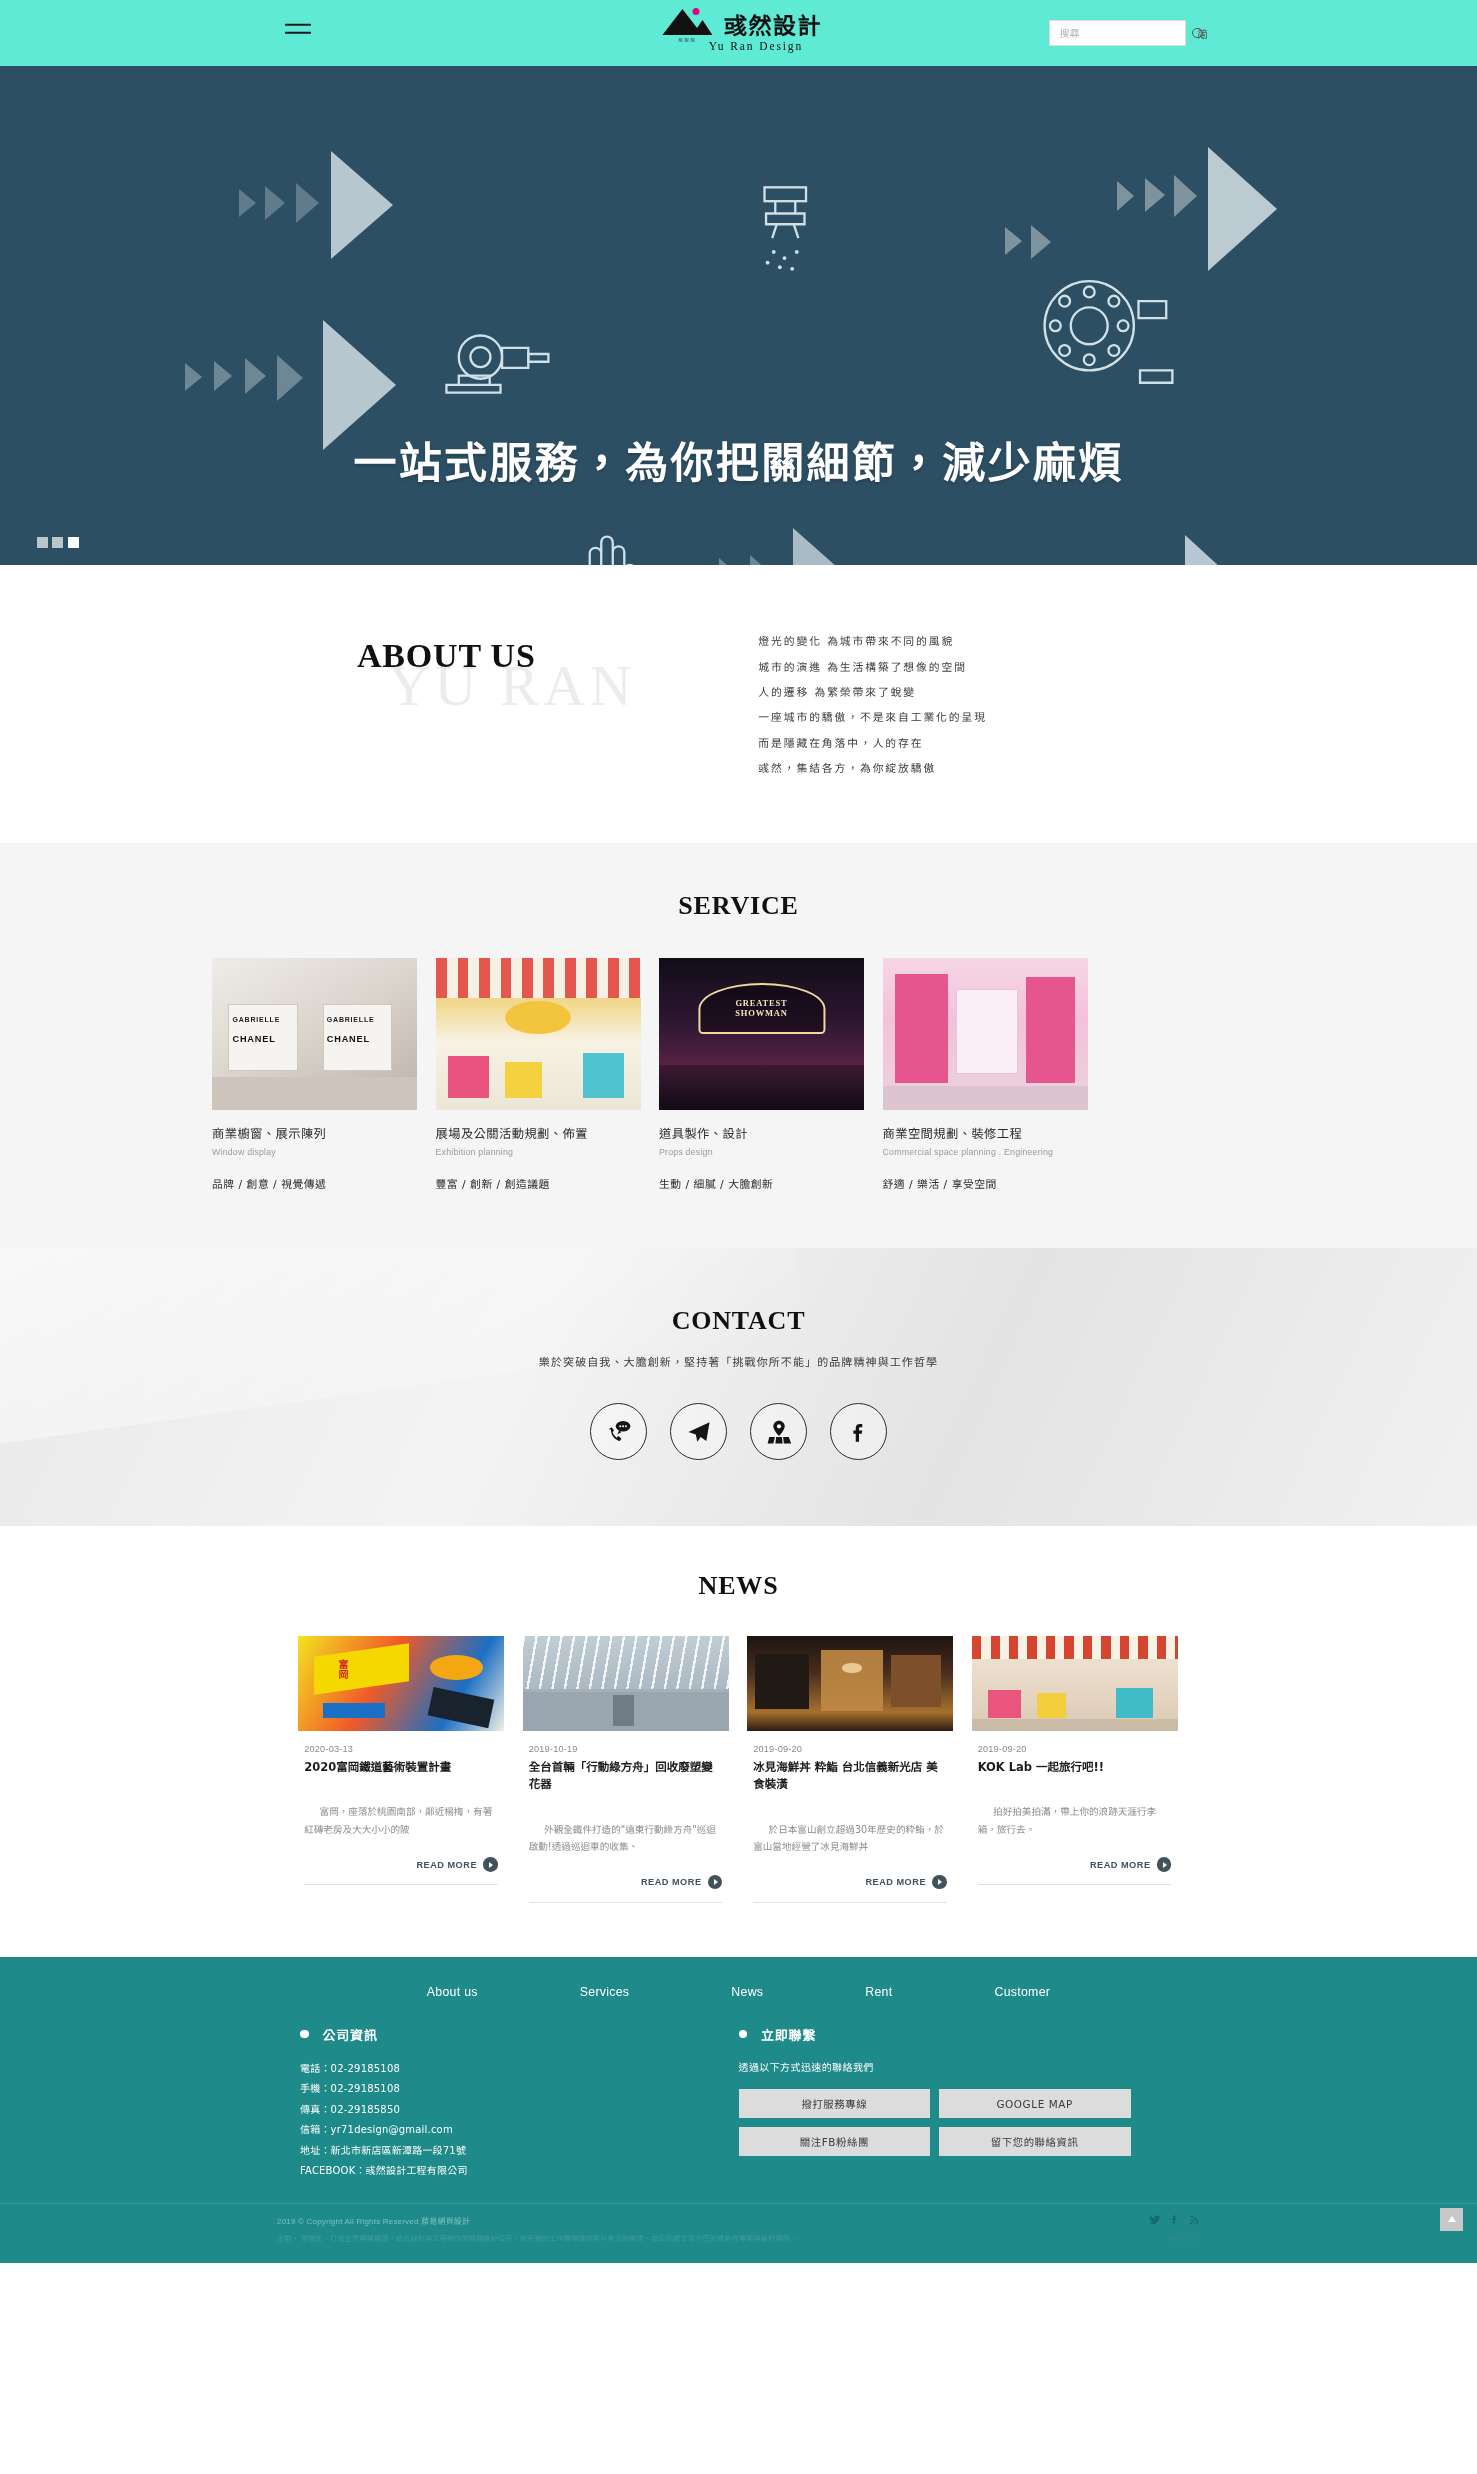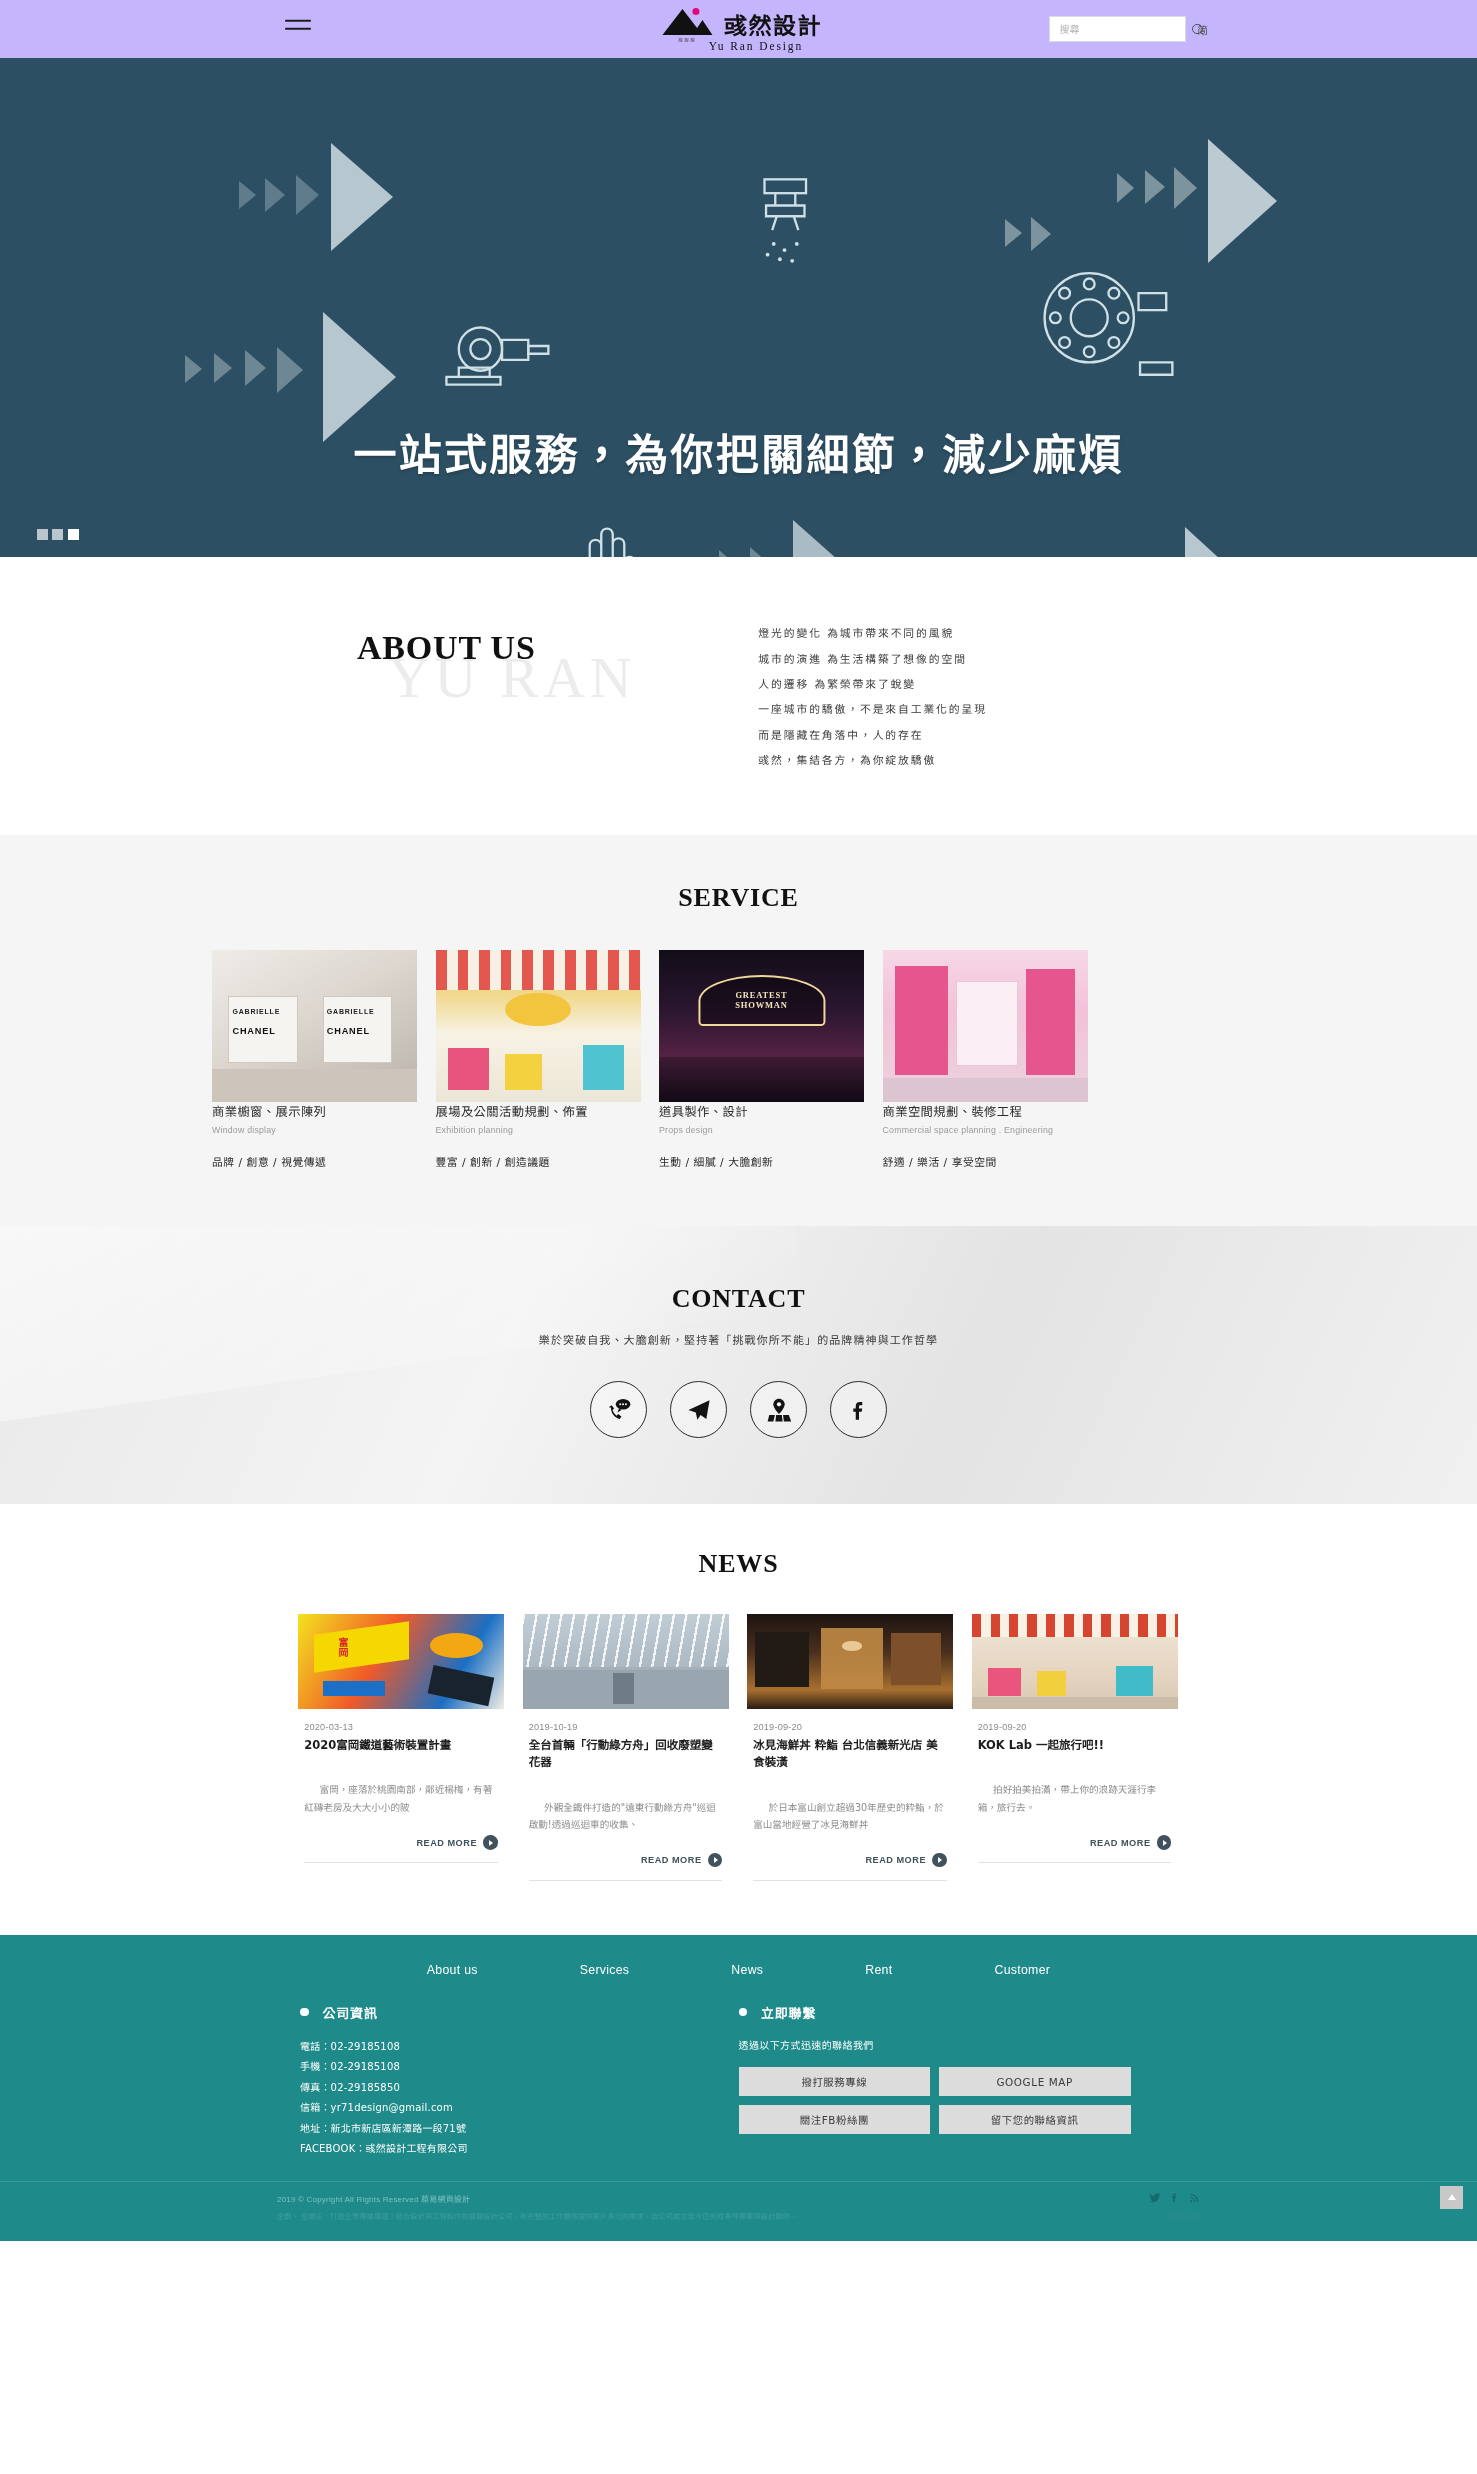--- a/index.html
+++ b/index.html
@@ -6,21 +6,21 @@
   *{box-sizing:border-box;margin:0;padding:0;}
   html,body{width:1477px;}
   body{
     font-family:"Liberation Sans","DejaVu Sans",sans-serif;
     background:#ffffff;color:#333;
     -webkit-font-smoothing:antialiased;
   }
   .page{width:1477px;position:relative;overflow:hidden;}
 
   
-  .header{height:58px;background:#c4b5fd;display:flex;align-items:center;position:relative;}
+  .header{height:66px;background:#5eead4;display:flex;align-items:center;position:relative;}
   .hamburger{position:absolute;left:285px;top:50%;transform:translateY(-50%);
     width:26px;height:18.5px;display:flex;flex-direction:column;justify-content:space-between;cursor:pointer;}
   .hamburger i{display:block;height:2.3px;background:#1c1c1c;border-radius:0.8px;width:100%;}
   .logo{position:absolute;left:50%;transform:translateX(-50%);top:6.2px;
     display:flex;flex-direction:column;align-items:center;}
   .logo-row{display:flex;align-items:flex-end;gap:3.1px;}
   .logo-mark{position:relative;width:66px;height:32px;}
   .logo-dot{position:absolute;left:37px;top:1.5px;width:7px;height:7px;border-radius:50%;background:#e6007e;}
   .mtn-a{position:absolute;left:7.7px;bottom:3.1px;width:0;height:0;
     border-left:20px solid transparent;border-right:20px solid transparent;border-bottom:26px solid #111;}
@@ -59,21 +59,21 @@
   .about-right{width:48%;padding-top:6.2px;}
   .about-right p{font-family:"DejaVu Sans",sans-serif;font-size:10.8px;line-height:2.35;color:#3b3b3b;letter-spacing:1.9px;}
 
   
   .service{background:#f5f5f5;padding:48px 0 57px;}
   .sec-title{text-align:center;font-family:"Liberation Serif",serif;font-weight:700;
     font-size:26px;letter-spacing:0.8px;color:#111;}
   .svc-grid{width:1053px;margin:37px auto 0;display:flex;gap:18.5px;}
   .svc{width:205px;}
   .svc-img{height:152px;width:100%;position:relative;overflow:hidden;background:#cfcfcf;}
-  .svc-name{font-family:"DejaVu Sans",sans-serif;font-size:12.3px;color:#2b2b2b;letter-spacing:0.4px;}
+  .svc-name{margin-top:14px;font-family:"DejaVu Sans",sans-serif;font-size:12.3px;color:#2b2b2b;letter-spacing:0.4px;}
   .svc-en{margin-top:4.6px;font-size:8.8px;color:#9a9a9a;letter-spacing:0.2px;}
   .svc-tags{margin-top:18.5px;font-family:"DejaVu Sans",sans-serif;font-size:10.8px;color:#2b2b2b;letter-spacing:0.5px;}
 
   
   .contact{position:relative;background:#efefef;padding:58px 0 66px;overflow:hidden;}
   .contact::before{content:"";position:absolute;inset:0;
     background:linear-gradient(115deg,#e9e9e9 0%,#f4f4f4 35%,#e3e3e3 65%,#f1f1f1 100%);opacity:.95;}
   .contact::after{content:"";position:absolute;left:-6%;top:-18%;width:60%;height:70%;
     background:linear-gradient(160deg,rgba(255,255,255,.75),rgba(255,255,255,0));transform:rotate(-8deg);}
   .contact > *{position:relative;z-index:2;}

